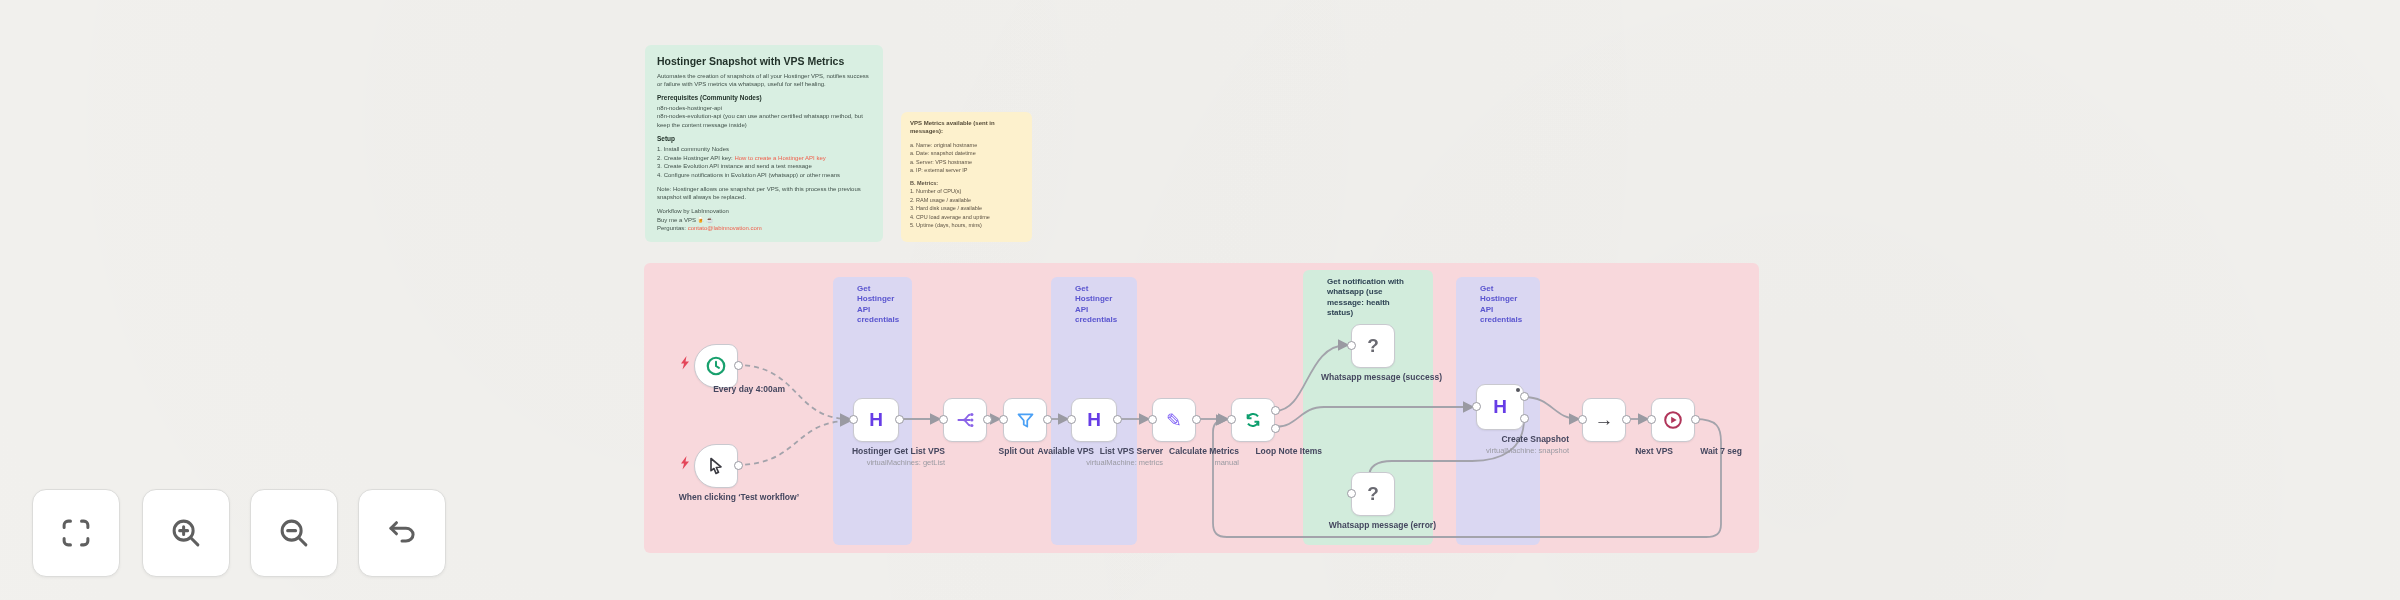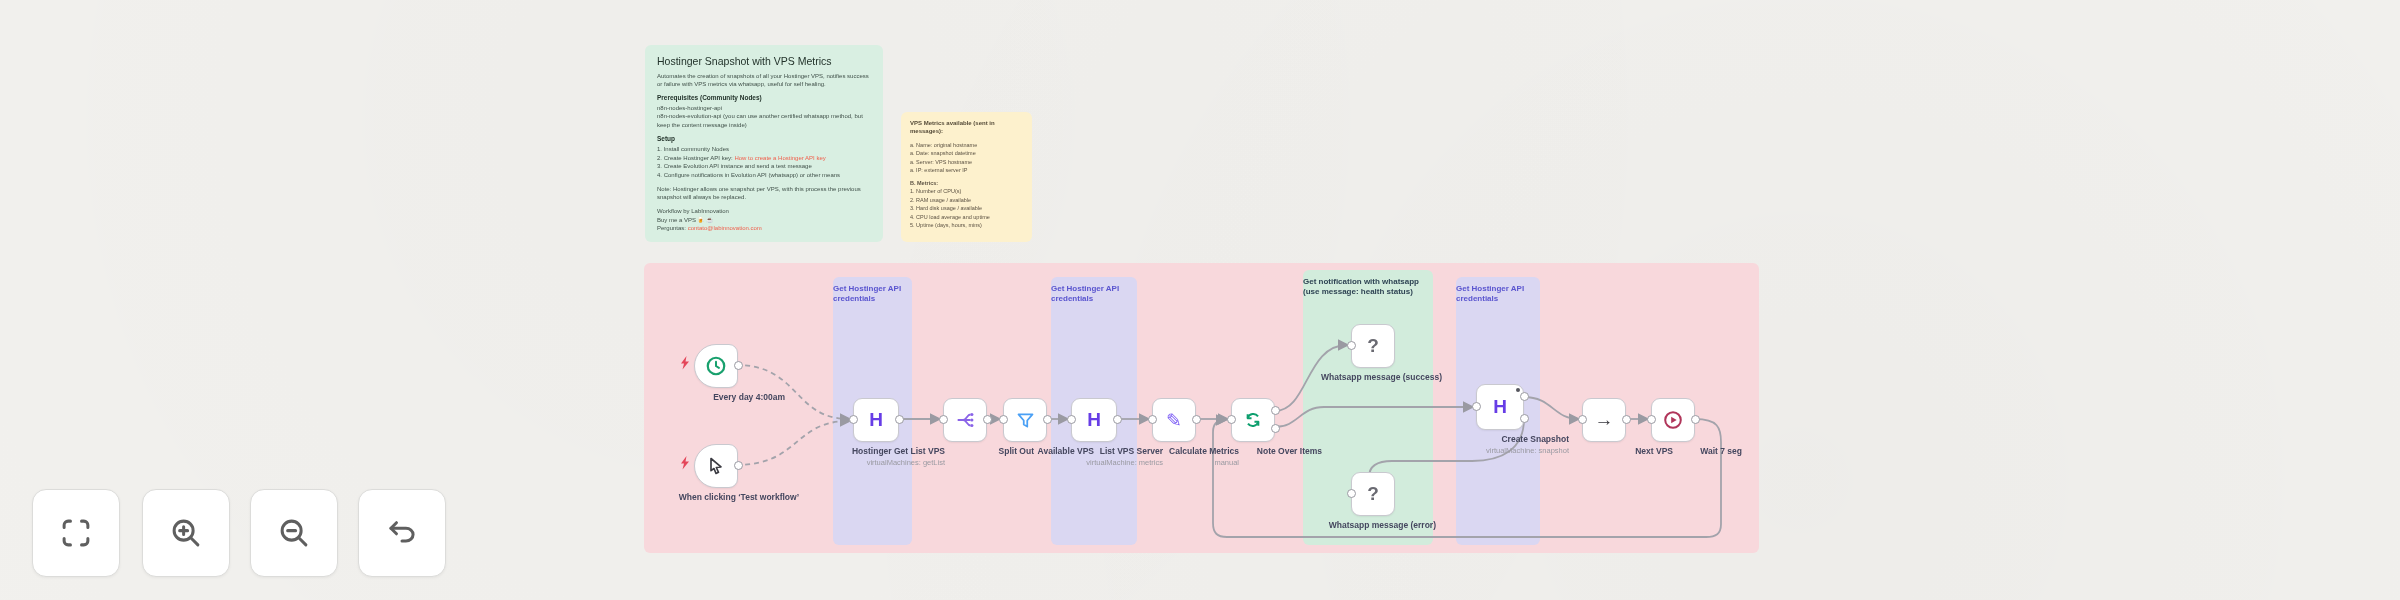--- a/index.html
+++ b/index.html
@@ -16,29 +16,29 @@
       radial-gradient(circle at 75% 80%, rgba(0,0,0,.02), transparent 55%);
   }
   .sticky{position:absolute;border-radius:6px;box-sizing:border-box}
   .note-green{background:#d9efe2}
   .note-yellow{background:#fdf1cd}
   .note-pink{background:#f8d8dc}
   .note-lav{background:rgba(217,214,242,.96)}
   .note-greencol{background:#d2ecdc}
   .note-pad{padding:10px 12px}
 
-  .sn-title{font-size:10.5px;font-weight:normal;color:#23332b;margin:0 0 5px 0}
+  .sn-title{font-size:10.5px;font-weight:bold;color:#23332b;margin:0 0 5px 0}
   .sn-body{font-size:6px;line-height:1.4;color:#41514a;margin:0 0 5px 0}
   .sn-h{font-size:6.5px;font-weight:bold;color:#23332b;margin:5px 0 3px 0}
   .sn-line{font-size:6px;line-height:1.45;color:#41514a}
   .link{color:#f0604d}
   .yn-title{font-size:6px;font-weight:bold;color:#564c39;margin:0 0 5px 0;line-height:1.3}
   .yn-line{font-size:5.5px;line-height:1.55;color:#5c5243}
 
-  .region-label{font-size:8px;font-weight:bold;line-height:1.3;padding:7px 0}
+  .region-label{font-size:8px;font-weight:bold;line-height:1.3;padding:7px 24px}
   .lav-label{color:#5a55cf}
   .greencol-label{color:#2f4454}
 
   .node{
     position:absolute;width:42px;height:42px;background:#fff;
     border:1.6px solid #c9c9cf;border-radius:9px;
     display:flex;align-items:center;justify-content:center;
     box-shadow:0 1px 2px rgba(0,0,0,.06);
   }
   .node.trigger{border-radius:22px 9px 9px 22px}
@@ -146,21 +146,21 @@
     <path d="M6.5 0 L1 7.5 H4 L2.5 13.5 L9 5.5 H5.5 Z" fill="#e4465a"></path>
   </svg>
 
 <div class="node trigger" style="left:694px;top:344px">
   <svg width="22" height="22" viewBox="0 0 24 24">
     <circle cx="12" cy="12" r="9" fill="none" stroke="#18a06d" stroke-width="2.4"></circle>
     <path d="M12 7.5 V12 L15.2 14" fill="none" stroke="#18a06d" stroke-width="2.2" stroke-linecap="round"></path>
   </svg>
   <span class="port p-out"></span>
 </div>
-<div class="nlabel" style="left:645px;top:392px">Every day 4:00am</div>
+<div class="nlabel" style="left:645px;top:384px">Every day 4:00am</div>
 
 <div class="node trigger" style="left:694px;top:444px">
   <svg width="20" height="20" viewBox="0 0 24 24">
     <path d="M6 3 L18 13 L12.4 13.8 L15 19.6 L12 21 L9.6 15 L6 17.6 Z" fill="none" stroke="#3b3b42" stroke-width="2" stroke-linejoin="round"></path>
   </svg>
   <span class="port p-out"></span>
 </div>
 <div class="nlabel" style="left:659px;top:492px">When clicking ‘Test workflow’</div>
 
 <div class="node" style="left:853px;top:398px;width:44px">
@@ -218,21 +218,21 @@
   <svg width="22" height="22" viewBox="0 0 24 24">
     <path d="M17.5 8 A6.5 6.5 0 0 0 6.2 9.8" fill="none" stroke="#0d9f6e" stroke-width="2.2"></path>
     <path d="M6.2 5.8 V10 H10.4" fill="none" stroke="#0d9f6e" stroke-width="2.2" stroke-linejoin="round"></path>
     <path d="M6.5 16 A6.5 6.5 0 0 0 17.8 14.2" fill="none" stroke="#0d9f6e" stroke-width="2.2"></path>
     <path d="M17.8 18.2 V14 H13.6" fill="none" stroke="#0d9f6e" stroke-width="2.2" stroke-linejoin="round"></path>
   </svg>
   <span class="port p-in"></span>
   <span class="port p-out2a" style="position:absolute;width:7px;height:7px;background:#fff;border:1.5px solid #9a9aa2;border-radius:50%"></span>
   <span class="port p-out2b" style="position:absolute;width:7px;height:7px;background:#fff;border:1.5px solid #9a9aa2;border-radius:50%"></span>
 </div>
-<div class="nlabel" style="left:1182px;top:446px">Note Over Items</div>
+<div class="nlabel" style="left:1182px;top:446px">Loop Note Items</div>
 
 <div class="node" style="left:1351px;top:324px">
   <span class="glyph-q">?</span>
   <span class="port p-in"></span>
 </div>
 <div class="nlabel" style="left:1302px;top:372px">Whatsapp message (success)</div>
 
 <div class="node" style="left:1351px;top:472px">
   <span class="glyph-q">?</span>
   <span class="port p-in"></span>

